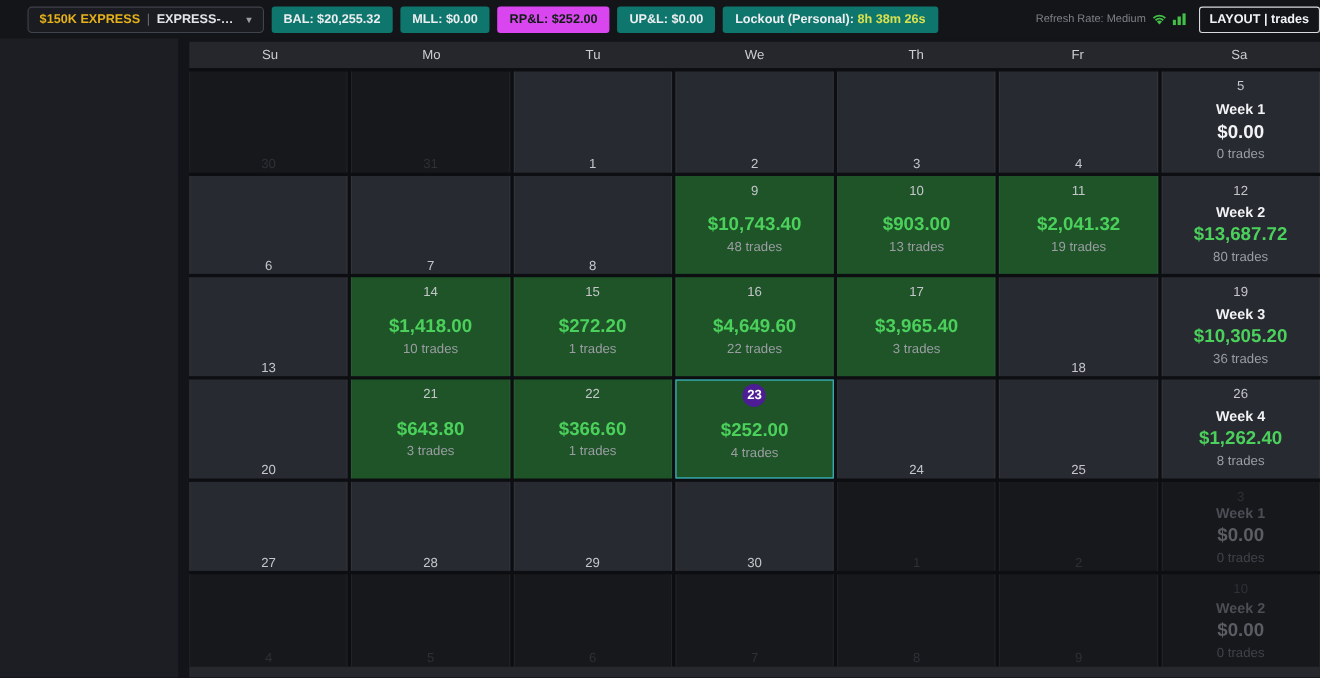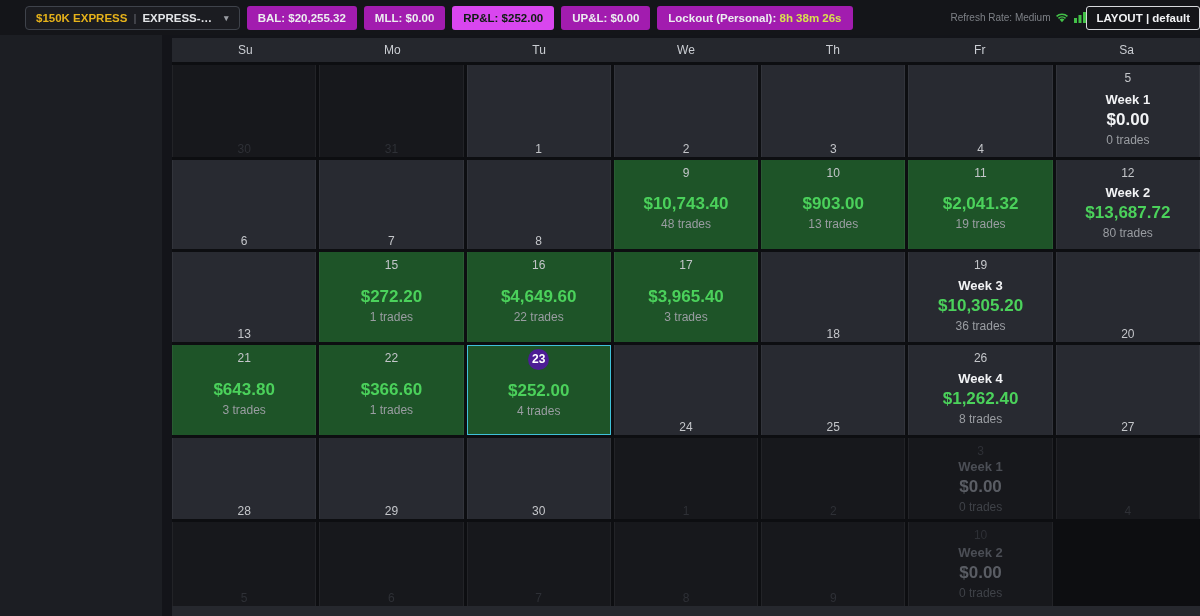--- a/index.html
+++ b/index.html
@@ -8,25 +8,25 @@
 
   
   .topbar { height:35px; display:flex; align-items:center; background:#141519; padding:0 4px; }
   .acct { display:flex; align-items:center; gap:6px; background:#1b1c21;
     border:1px solid #3f434b; border-radius:4px; padding:5px 10px; margin-left:21px;
     font-size:11.5px; font-weight:bold; cursor:pointer; }
   .acct .gold { color:#e6b21a; }
   .acct .sep { color:#6a6d74; font-weight:normal; }
   .acct .sub { color:#e3e5e8; }
   .acct .caret { color:#9a9da3; font-size:9px; margin-left:6px; }
-  .pill { background:#a21caf; border-radius:3px; padding:6px 11px; margin-left:7px;
+  .pill { background:#0f766e; border-radius:3px; padding:6px 11px; margin-left:7px;
     font-size:11.5px; font-weight:bold; color:#eceef0; white-space:nowrap; }
   .pill.green { background:#d946ef; color:#0e1d12; }
   .pill .yellow { color:#d9e14e; }
-  .tb-right { margin-left:auto; display:flex; gap:0; }
+  .tb-right { margin-left:auto; display:flex; gap:12px; }
   .refresh { font-size:10px; color:#7d8086; display:flex; align-items:center; gap:5px; }
   .layout-btn { border:1px solid #d7d9dd; border-radius:3px; background:transparent;
     color:#f2f3f5; font-weight:bold; font-size:11.5px; padding:5px 9px;
     font-family:"Liberation Sans",sans-serif; cursor:pointer; white-space:nowrap;
     margin-right:-4px; }
 
   
   .main { display:flex; height:581px; }
   .sidebar { width:162px; background:#1c1e23; height:100%; }
   .cal-wrap { flex:1; margin-left:10px; display:flex; flex-direction:column; padding-top:3px; }
@@ -85,21 +85,21 @@
         <path d="M7 10.2 L4.6 7.6 a3.6 3.6 0 0 1 4.8 0 Z" fill="#43c048"></path>
         <path d="M2.9 5.8 a6 6 0 0 1 8.2 0 L10 7 a4.4 4.4 0 0 0 -6 0 Z" fill="#43c048"></path>
         <path d="M1 3.8 a8.7 8.7 0 0 1 12 0 L11.9 5 a7.1 7.1 0 0 0 -9.8 0 Z" fill="#43c048"></path>
       </svg>
       <svg class="icon-svg" width="12" height="11" viewBox="0 0 12 11">
         <rect x="0" y="6" width="3" height="5" fill="#43c048"></rect>
         <rect x="4.5" y="3" width="3" height="8" fill="#43c048"></rect>
         <rect x="9" y="0" width="3" height="11" fill="#43c048"></rect>
       </svg>
     </div>
-    <button class="layout-btn">LAYOUT | default</button>
+    <button class="layout-btn">LAYOUT | trades</button>
   </div>
 </div>
 
 <div class="main">
   <div class="sidebar"></div>
   <div class="cal-wrap">
     <div class="cal-head">
       <span>Su</span>
       <span>Mo</span>
       <span>Tu</span>
@@ -170,20 +170,27 @@
           <div class="cell-body">
             <div class="week-label">Week 2</div>
             <div class="amount green">$13,687.72</div>
             <div class="trades">80 trades</div>
           </div>
         </div>
         <div class="cell">
           <span class="daynum">13</span>
         </div>
         <div class="cell profit">
+          <span class="daynum">14</span>
+          <div class="cell-body">
+            <div class="amount green">$1,418.00</div>
+            <div class="trades">10 trades</div>
+          </div>
+        </div>
+        <div class="cell profit">
           <span class="daynum">15</span>
           <div class="cell-body">
             <div class="amount green">$272.20</div>
             <div class="trades">1 trades</div>
           </div>
         </div>
         <div class="cell profit">
           <span class="daynum">16</span>
           <div class="cell-body">
             <div class="amount green">$4,649.60</div>

